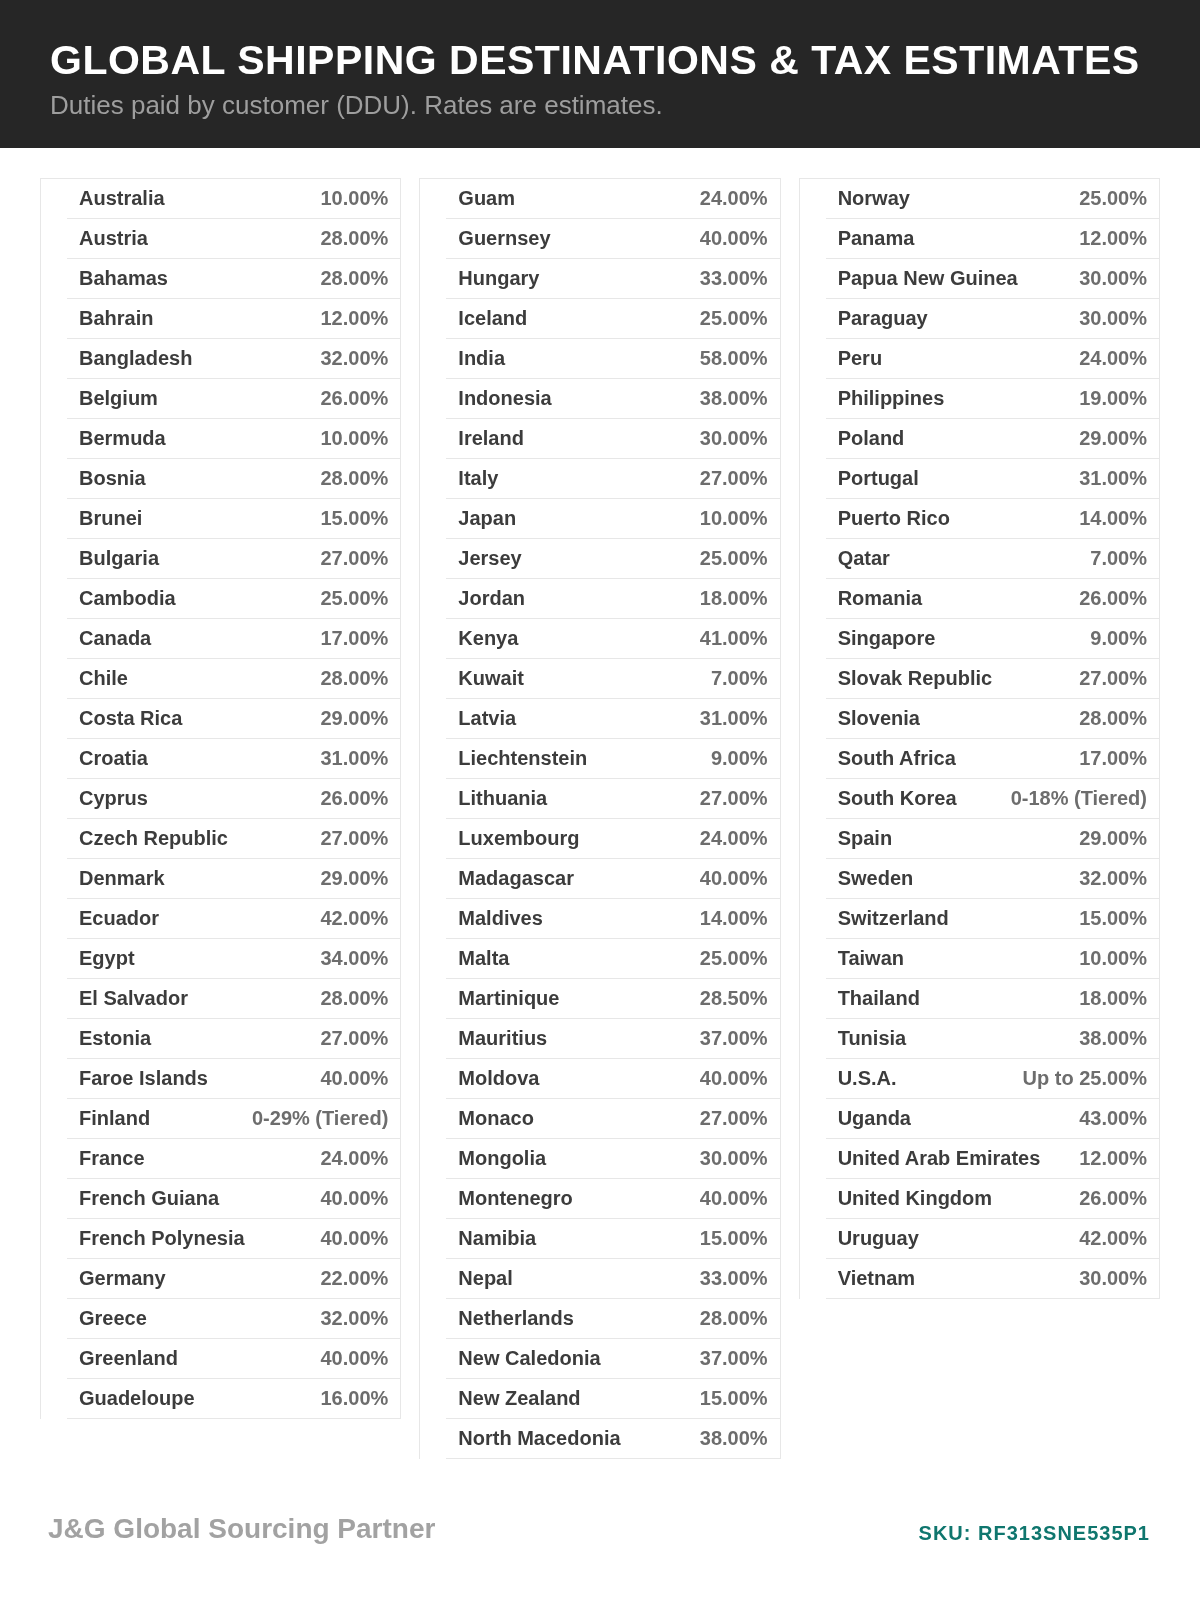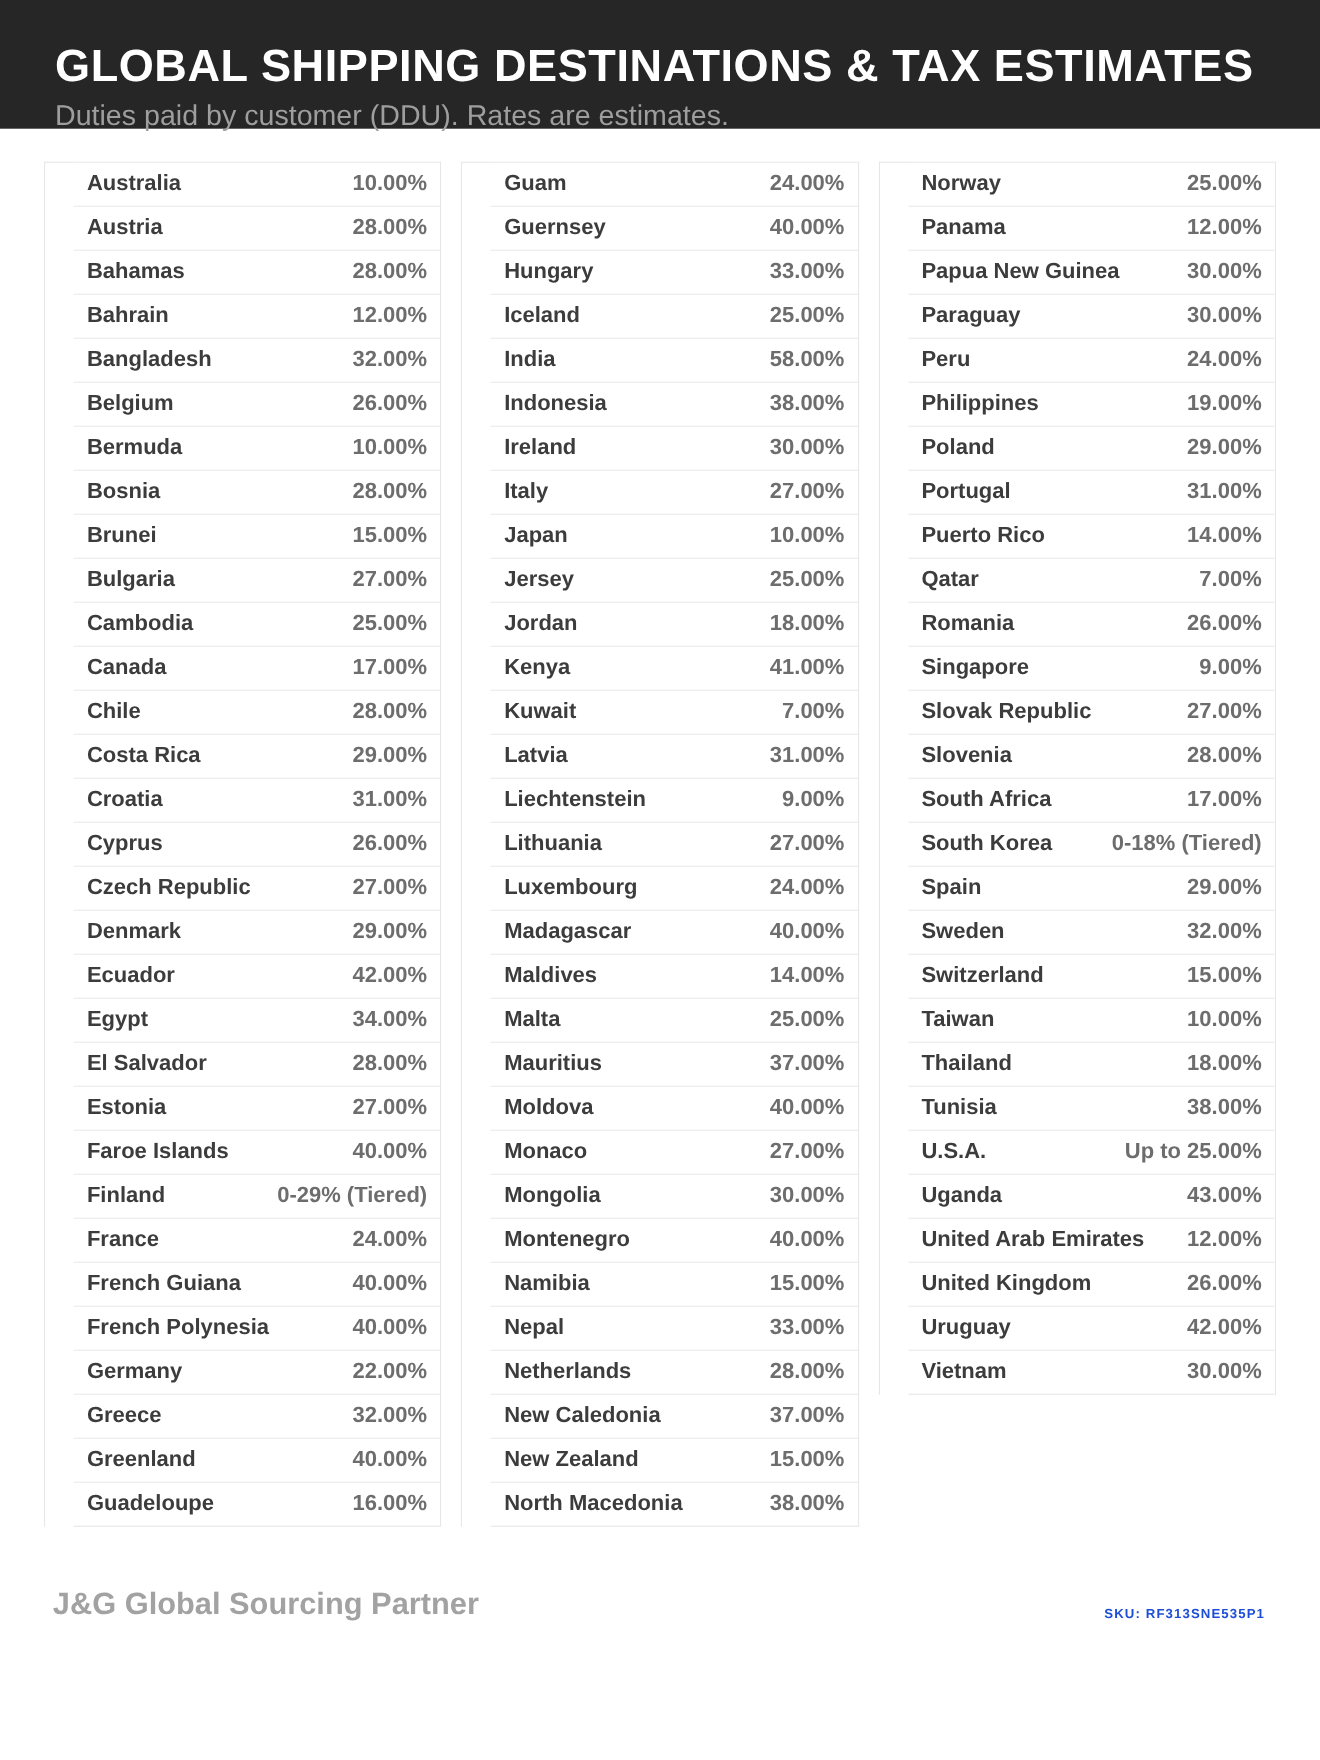--- a/index.html
+++ b/index.html
@@ -7,21 +7,21 @@
     padding: 0;
     width: 1200px;
     height: 1600px;
     background: #ffffff;
     overflow: hidden;
     font-family: "Liberation Sans", sans-serif;
   }
 
   .header {
     background: #262626;
-    height: 117px;
+    height: 148px;
     box-sizing: border-box;
     padding: 40px 50px 0 50px;
   }
   .title {
     margin: 0;
     color: #ffffff;
     font-size: 41px;
     font-weight: bold;
     letter-spacing: 0.5px;
     line-height: 1.0;
@@ -76,22 +76,22 @@
     justify-content: space-between;
     align-items: flex-end;
     margin: 54px 50px 0 48px;
   }
   .brand {
     color: #a2a2a2;
     font-size: 28px;
     font-weight: bold;
   }
   .sku {
-    color: #1d4ed8;
-    font-size: 12px;
+    color: #0f766e;
+    font-size: 20px;
     font-weight: bold;
     letter-spacing: 1px;
   }
 </style>
 </head>
 <body>
 
 <div class="header">
   <h1 class="title">GLOBAL SHIPPING DESTINATIONS &amp; TAX ESTIMATES</h1>
   <p class="subtitle">Duties paid by customer (DDU). Rates are estimates.</p>
@@ -299,20 +299,24 @@
       </div>
       <div class="row">
         <span class="country">Maldives</span>
         <span class="rate">14.00%</span>
       </div>
       <div class="row">
         <span class="country">Malta</span>
         <span class="rate">25.00%</span>
       </div>
       <div class="row">
+        <span class="country">Martinique</span>
+        <span class="rate">28.50%</span>
+      </div>
+      <div class="row">
         <span class="country">Mauritius</span>
         <span class="rate">37.00%</span>
       </div>
       <div class="row">
         <span class="country">Moldova</span>
         <span class="rate">40.00%</span>
       </div>
       <div class="row">
         <span class="country">Monaco</span>
         <span class="rate">27.00%</span>

